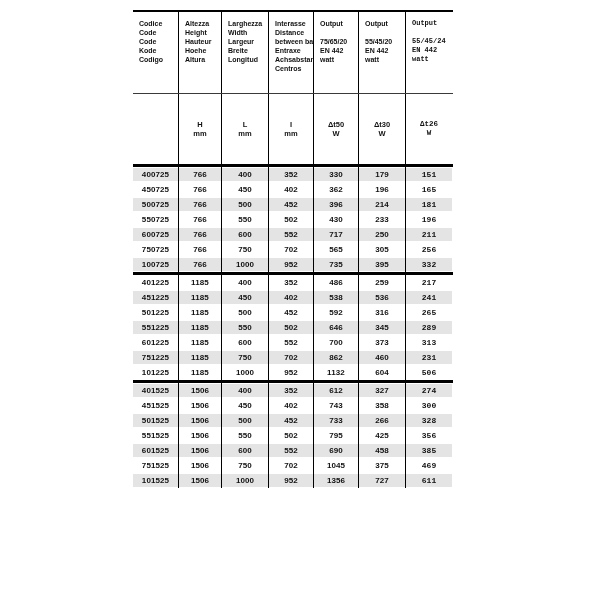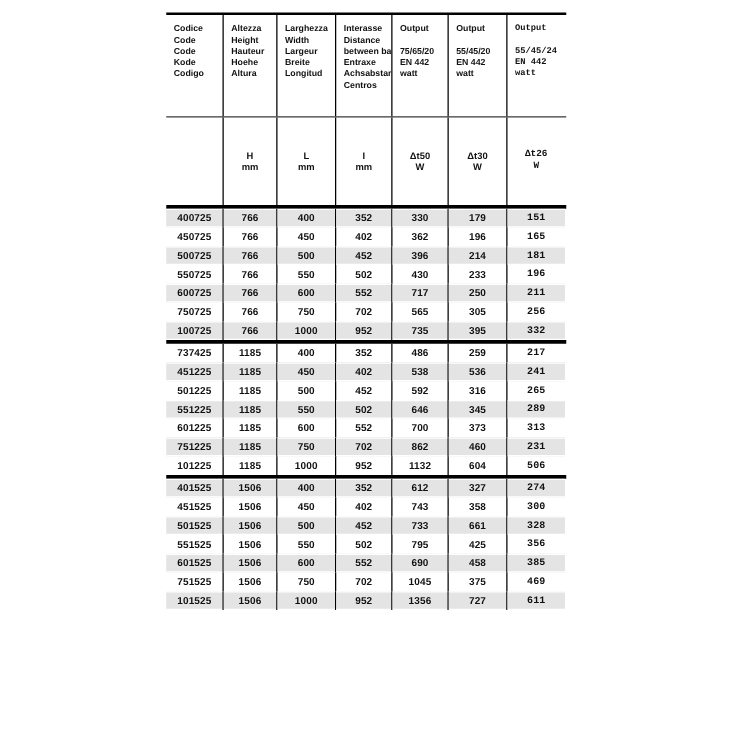--- a/index.html
+++ b/index.html
@@ -214,21 +214,21 @@
             <div class="cell dcell">766</div>
             <div class="cell dcell">1000</div>
             <div class="cell dcell">952</div>
             <div class="cell dcell">735</div>
             <div class="cell dcell">395</div>
             <div class="cell dcell last">332</div>
           </div>
         </div>
         <div class="group">
           <div class="grid-row data-row">
-            <div class="cell dcell">737425</div>
+            <div class="cell dcell">401225</div>
             <div class="cell dcell">1185</div>
             <div class="cell dcell">400</div>
             <div class="cell dcell">352</div>
             <div class="cell dcell">486</div>
             <div class="cell dcell">259</div>
             <div class="cell dcell last">217</div>
           </div>
           <div class="grid-row data-row row-gray">
             <div class="cell dcell">451225</div>
             <div class="cell dcell">1185</div>
@@ -302,21 +302,21 @@
             <div class="cell dcell">743</div>
             <div class="cell dcell">358</div>
             <div class="cell dcell last">300</div>
           </div>
           <div class="grid-row data-row row-gray">
             <div class="cell dcell">501525</div>
             <div class="cell dcell">1506</div>
             <div class="cell dcell">500</div>
             <div class="cell dcell">452</div>
             <div class="cell dcell">733</div>
-            <div class="cell dcell">661</div>
+            <div class="cell dcell">266</div>
             <div class="cell dcell last">328</div>
           </div>
           <div class="grid-row data-row">
             <div class="cell dcell">551525</div>
             <div class="cell dcell">1506</div>
             <div class="cell dcell">550</div>
             <div class="cell dcell">502</div>
             <div class="cell dcell">795</div>
             <div class="cell dcell">425</div>
             <div class="cell dcell last">356</div>

